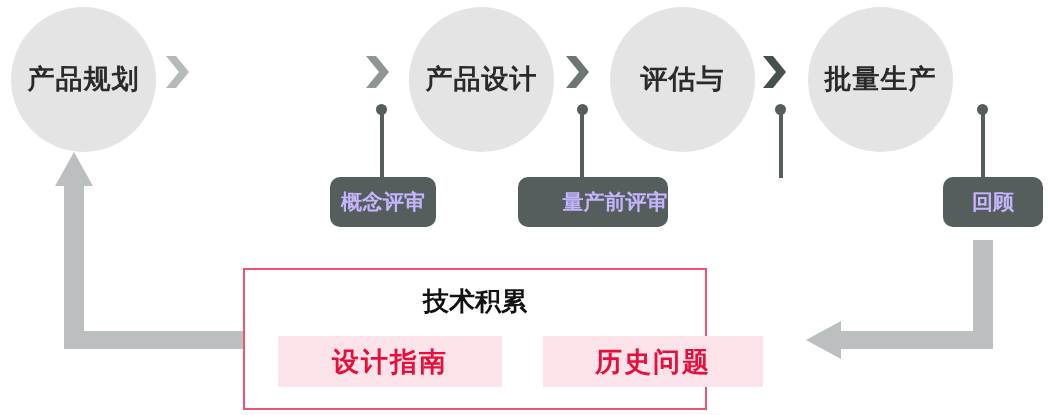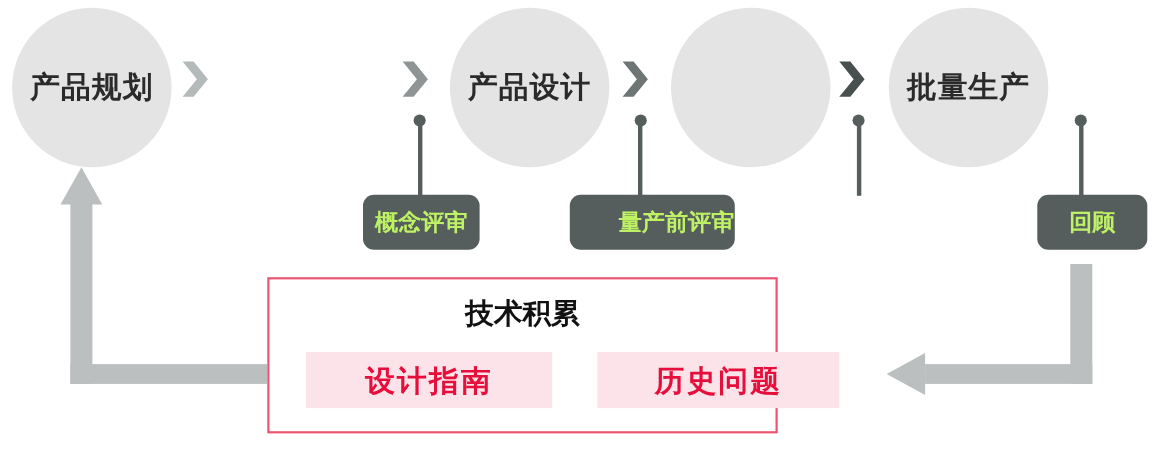--- a/index.html
+++ b/index.html
@@ -17,37 +17,37 @@
   .chev1{left:162px;} .chev2{left:362px;} .chev3{left:562px;} .chev4{left:759px;}
 
   
   .dot{position:absolute;top:104px;width:11px;height:11px;border-radius:50%;background:#555d5d;}
   .dot1{left:376px;} .dot2{left:577px;} .dot3{left:775px;} .dot4{left:977px;}
   .stem{position:absolute;top:108px;width:4px;height:70px;background:#555d5d;}
   .stem1{left:380px;} .stem2{left:580px;} .stem3{left:779px;} .stem4{left:981px;}
 
   
   .chip{position:absolute;top:177px;height:50px;border-radius:10px;background:#555d5d;
-        color:#bef264;font-size:21px;font-weight:bold;display:flex;align-items:center;justify-content:center;}
+        color:#c4b5fd;font-size:21px;font-weight:bold;display:flex;align-items:center;justify-content:center;}
   .chip1{left:330px;width:106px;} .chip2{left:518px;width:106px;padding-left:44px;}
   .chip3{left:707px;width:150px;} .chip4{left:943px;width:100px;}
 
   
   .fb{position:absolute;background:#bcbfbf;}
   .fb-left-v{left:64px;top:184px;width:20px;height:165px;}
   .fb-left-h{left:64px;top:331px;width:179px;height:18px;}
   .fb-right-v{left:973px;top:240px;width:20px;height:109px;}
   .fb-right-h{left:841px;top:331px;width:152px;height:18px;}
   .fb-head-up{position:absolute;left:55px;top:152px;width:0;height:0;
       border-left:19px solid transparent;border-right:19px solid transparent;border-bottom:34px solid #bcbfbf;}
   .fb-head-left{position:absolute;left:806px;top:321px;width:0;height:0;
       border-top:19px solid transparent;border-bottom:19px solid transparent;border-right:35px solid #bcbfbf;}
 
   
-  .kbox{position:absolute;left:243px;top:252px;width:464px;height:142px;background:#fff;
+  .kbox{position:absolute;left:243px;top:268px;width:464px;height:142px;background:#fff;
         border:2px solid #ec5470;box-sizing:border-box;z-index:2;}
   .kbox-title{position:absolute;top:14px;left:0;width:100%;text-align:center;
         font-size:26px;font-weight:bold;color:#111;}
   .kitem{position:absolute;top:66px;height:51px;background:#fce3e9;color:#e60f3c;
         font-size:27px;font-weight:bold;display:flex;align-items:center;justify-content:center;letter-spacing:2px;}
   .kitem1{left:33px;width:224px;text-align:right;} .kitem2{left:298px;width:220px;}
 </style>
 </head>
 <body>
 
@@ -60,20 +60,21 @@
   <div class="fb fb-right-h"></div>
   <div class="fb-head-left"></div>
 
   <div class="stage stage1">
     <span class="line">产品规划</span>
   </div>
   <div class="stage stage3">
     <span class="line">产品设计</span>
   </div>
   <div class="stage stage4">
+    <span class="line">评估与</span>
   </div>
   <div class="stage stage5">
     <span class="line">批量生产</span>
   </div>
 
   <svg class="chev chev1" viewBox="0 0 28 36">
     <polygon points="4,2 14,2 27,18 14,34 4,34 17,18" fill="#b4b9b9"></polygon>
     </svg>
   <svg class="chev chev2" viewBox="0 0 28 36">
     <polygon points="4,2 14,2 27,18 14,34 4,34 17,18" fill="#8f9595"></polygon>

